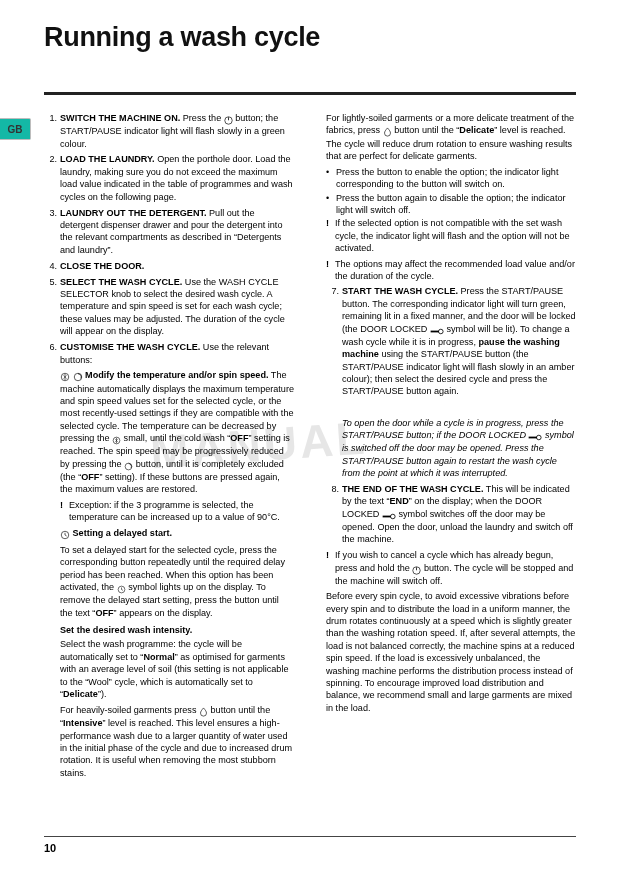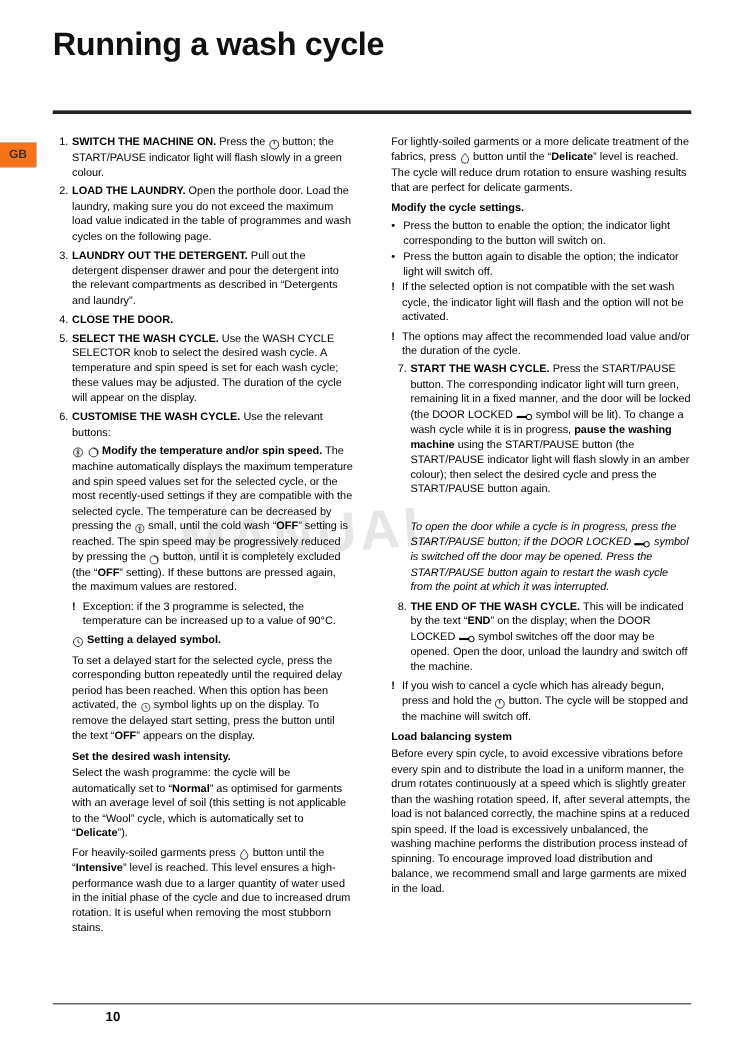--- a/index.html
+++ b/index.html
@@ -38,21 +38,21 @@
     width: 532px;
     height: 3px;
     background: #222;
   }
   .gb-tab {
     position: absolute;
     left: 0px;
     top: 118px;
     width: 30px;
     height: 20px;
-    background: #f97316;
+    background: #14b8a6;
     border: 1px solid #bdbdbd;
     border-left: none;
     border-radius: 0 2px 2px 0;
     font-size: 10px;
     font-weight: bold;
     color: #333;
     display: flex;
     align-items: center;
     justify-content: center;
   }
@@ -136,21 +136,20 @@
     width: 532px;
     height: 1px;
     background: #444;
   }
   .page-num {
     position: absolute;
     left: 44px;
     top: 842px;
     font-size: 11px;
     font-weight: bold;
-    margin-left: 44px;
   }
   .icon-svg { vertical-align: -2px; }
 </style>
 </head>
 <body>
 
 <div class="page">
 
   <div class="page-title">Running a wash cycle</div>
   <div class="title-rule"></div>
@@ -212,21 +211,21 @@
         <span class="excl">!</span><span>Exception: if the 3 programme is selected, the temperature can be increased up to a value of 90°C.</span>
       </div>
     </div>
 
     <div class="indent-block">
       <div class="para">
         <span class="glyph"><svg class="icon-svg" width="10" height="10" viewBox="0 0 16 16">
               <circle cx="8" cy="8" r="6" fill="none" stroke="#000" stroke-width="1"></circle>
               <path d="M8 4.4V8l2.6 1.6" fill="none" stroke="#000" stroke-width="1"></path>
             </svg></span>
-        <b>Setting a delayed symbol.</b>
+        <b>Setting a delayed start.</b>
       </div>
       <div class="para">
         <span>To set a delayed start for the selected cycle, press the corresponding button repeatedly until the required delay period has been reached. When this option has been activated, the </span><span class="glyph"><svg class="icon-svg" width="9" height="9" viewBox="0 0 16 16">
               <circle cx="8" cy="8" r="6" fill="none" stroke="#000" stroke-width="1"></circle>
               <path d="M8 4.4V8l2.6 1.6" fill="none" stroke="#000" stroke-width="1"></path>
             </svg></span><span> symbol lights up on the display. To remove the delayed start setting, press the button until the text “</span><b>OFF</b><span>” appears on the display.</span>
       </div>
     </div>
 
     <div class="indent-block">
@@ -244,21 +243,20 @@
   </div>
 
   <div class="col col-right">
 
     <div class="para">
       <span>For lightly-soiled garments or a more delicate treatment of the fabrics, press </span><span class="glyph"><svg class="icon-svg" width="9" height="10" viewBox="0 0 14 16">
             <path d="M7 1.5C4 5 2.2 7.4 2.2 9.8a4.8 4.8 0 0 0 9.6 0C11.8 7.4 10 5 7 1.5z" fill="none" stroke="#000" stroke-width="1"></path>
           </svg></span><span> button until the “</span><b>Delicate</b><span>” level is reached. The cycle will reduce drum rotation to ensure washing results that are perfect for delicate garments.</span>
     </div>
 
-    <div class="sub-head">Modify the cycle settings.</div>
 
     <div class="bullet">
       <span class="dot">•</span><span>Press the button to enable the option; the indicator light corresponding to the button will switch on.</span>
     </div>
     <div class="bullet">
       <span class="dot">•</span><span>Press the button again to disable the option; the indicator light will switch off.</span>
     </div>
 
     <div class="note">
       <span class="excl">!</span><span>If the selected option is not compatible with the set wash cycle, the indicator light will flash and the option will not be activated.</span>
@@ -287,21 +285,20 @@
           </svg></span><span> symbol switches off the door may be opened. Open the door, unload the laundry and switch off the machine.</span>
     </div>
 
     <div class="note">
       <span class="excl">!</span><span>If you wish to cancel a cycle which has already begun, press and hold the </span><span class="glyph"><svg class="icon-svg" width="9" height="9" viewBox="0 0 16 16">
             <circle cx="8" cy="8" r="6.6" fill="none" stroke="#000" stroke-width="1.2"></circle>
             <line x1="8" y1="2.2" x2="8" y2="7.6" stroke="#000" stroke-width="1.4"></line>
           </svg></span><span> button. The cycle will be stopped and the machine will switch off.</span>
     </div>
 
-    <div class="sub-head">Load balancing system</div>
     <div class="para">Before every spin cycle, to avoid excessive vibrations before every spin and to distribute the load in a uniform manner, the drum rotates continuously at a speed which is slightly greater than the washing rotation speed. If, after several attempts, the load is not balanced correctly, the machine spins at a reduced spin speed. If the load is excessively unbalanced, the washing machine performs the distribution process instead of spinning. To encourage improved load distribution and balance, we recommend small and large garments are mixed in the load.</div>
 
   </div>
 
   <div class="footer-rule"></div>
   <div class="page-num">10</div>
 
 </div>
 
 </body></html>

